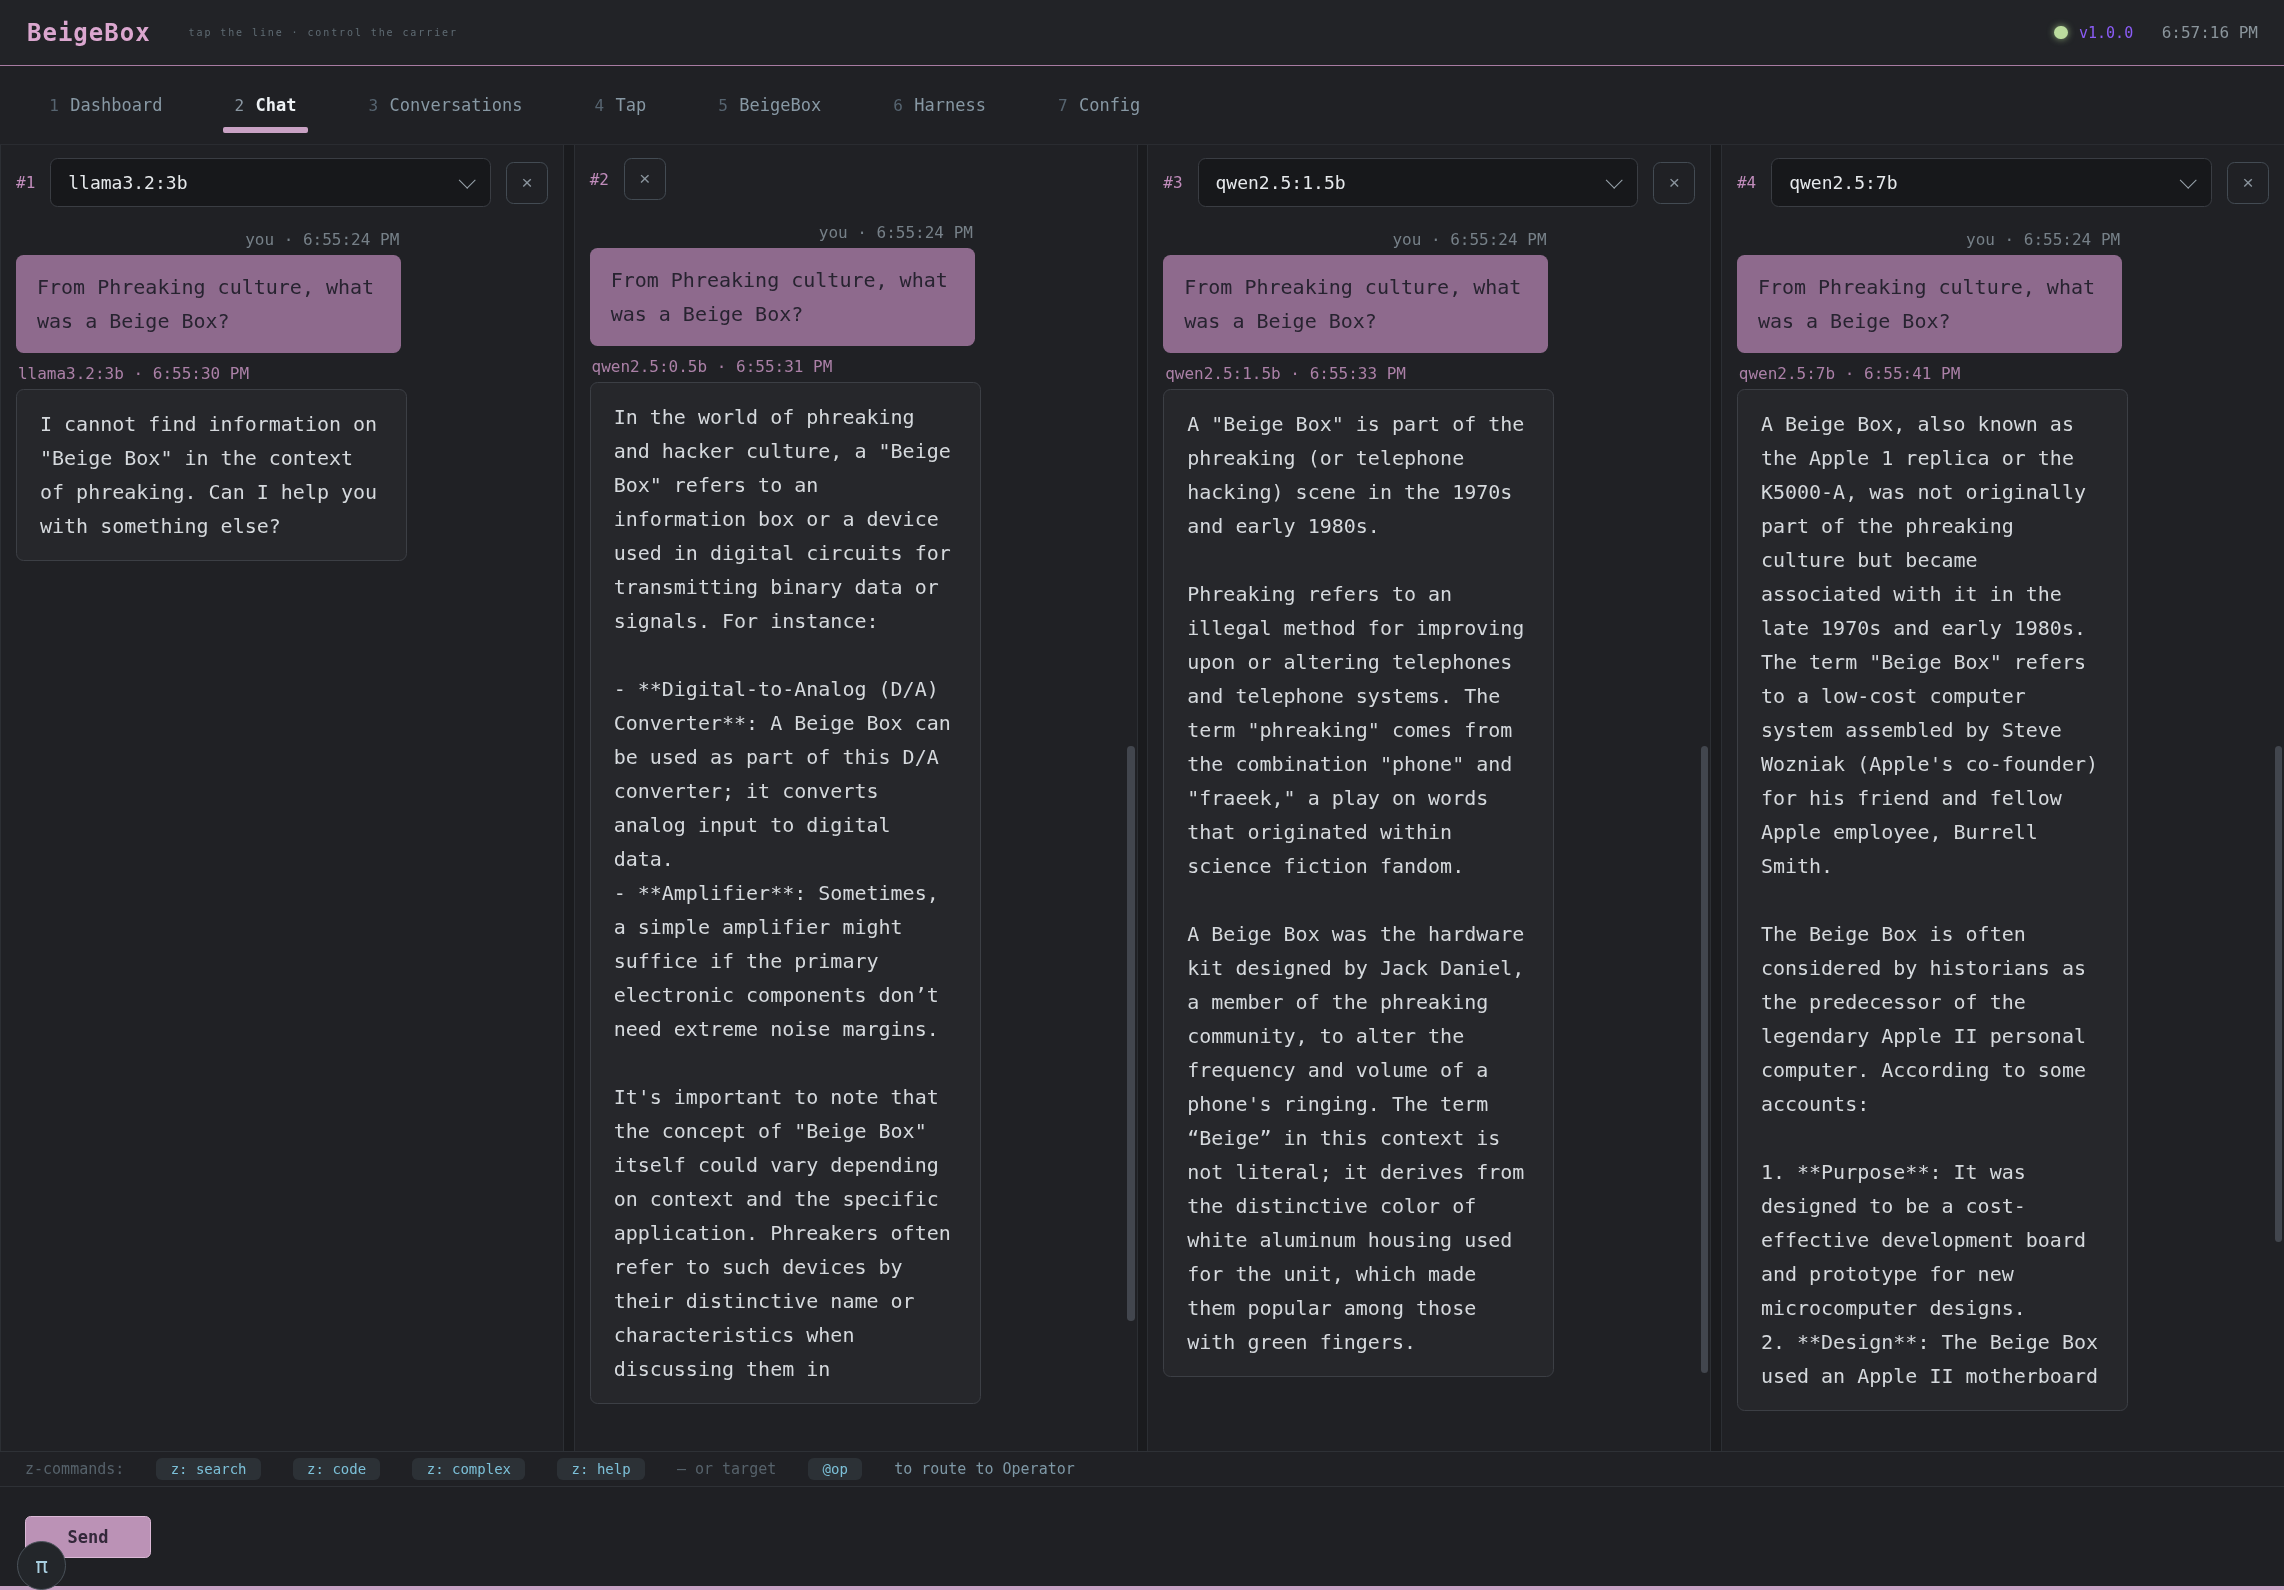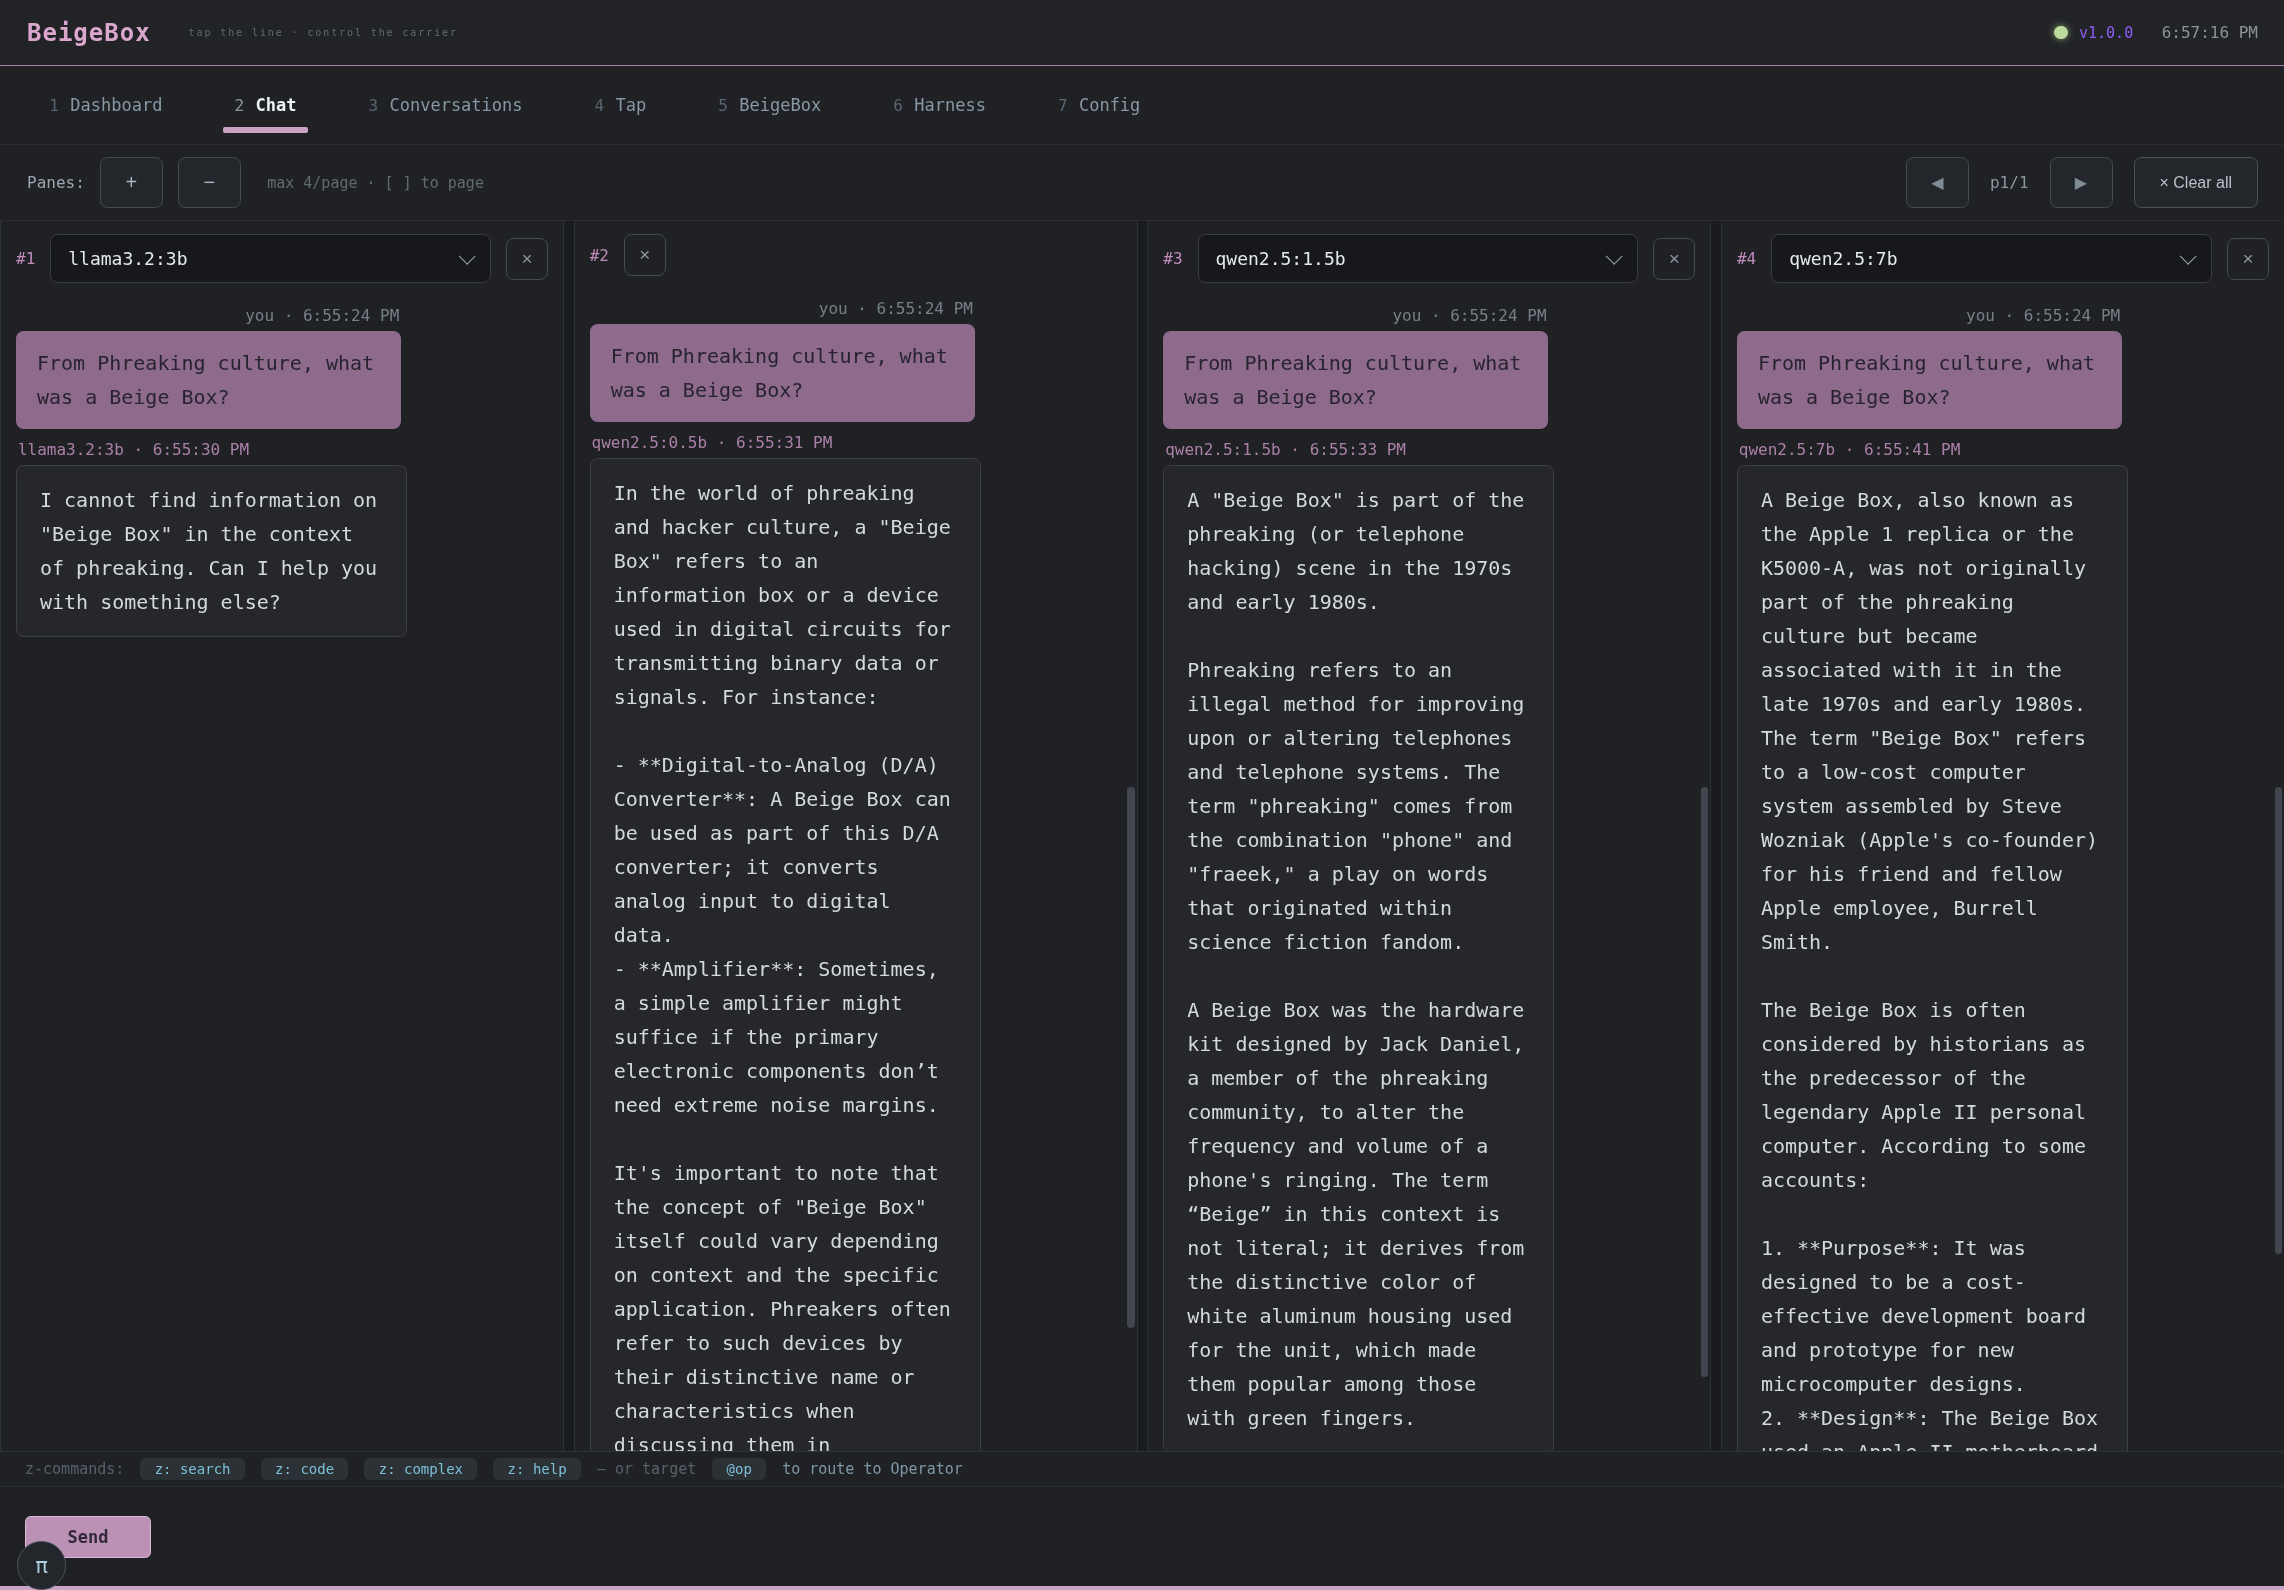--- a/index.html
+++ b/index.html
@@ -75,21 +75,21 @@
              white-space:pre-wrap; word-wrap:break-word; }
   .reply-meta { font-size:16px; color:#ab80a7; margin:11.4px 1.9px 5.7px; }
   .reply-box { background:#26272b; border:1px solid #3c3f45; border-radius:7.6px;
                padding:17px 23px; color:#d5d9dd; }
   .thumb { position:absolute; right:1.9px; width:7.6px; border-radius:3.8px; background:#42464e; }
   .thumb.t2 { top:46%; height:44%; }
   .thumb.t3 { top:46%; height:48%; }
   .thumb.t4 { top:46%; height:38%; }
 
   
-  .zbar { height:36px; flex:0 0 36px; display:flex; align-items:center; gap:16px;
+  .zbar { height:36px; flex:0 0 36px; display:flex; align-items:center; gap:32px;
           padding:0 25px; background:#202125; border-top:1px solid #2e3136;
           border-bottom:1px solid #2e3136; }
   .zlabel { color:#56626b; font-size:15px; }
   .zbadge { background:#2c3136; border-radius:5.7px; padding:2.9px 14.3px; color:#7cc0d8;
             font-size:14px; cursor:pointer; }
   .zor { color:#56626b; font-size:15px; }
   .zroute { color:#7e98a6; font-size:15px; }
 
   
   .composer { height:99px; flex:0 0 99px; position:relative; display:flex;
@@ -146,36 +146,20 @@
     <div class="tab">
       <span class="num">6</span>
       <span class="lbl">Harness</span>
     </div>
     <div class="tab">
       <span class="num">7</span>
       <span class="lbl">Config</span>
     </div>
   </nav>
 
-  <div class="ptool">
-    <span class="ptool-label">Panes:</span>
-    <button class="tbtn">+</button>
-    <button class="tbtn">−</button>
-    <span class="hint">max 4/page · [ ] to page</span>
-    <div class="ptool-right">
-      <button class="tbtn">
-          <span class="pager-arrow">◀</span>
-        </button>
-      <span class="page-label">p1/1</span>
-      <button class="tbtn">
-          <span class="pager-arrow">▶</span>
-        </button>
-      <button class="clear-btn">× Clear all</button>
-    </div>
-  </div>
 
   <main class="panes">
 
     <section class="pane">
       <div class="pane-head">
         <span class="pane-index">#1</span>
         <div class="model-select">
           <span>llama3.2:3b</span>
           <span class="chev"></span>
         </div>

